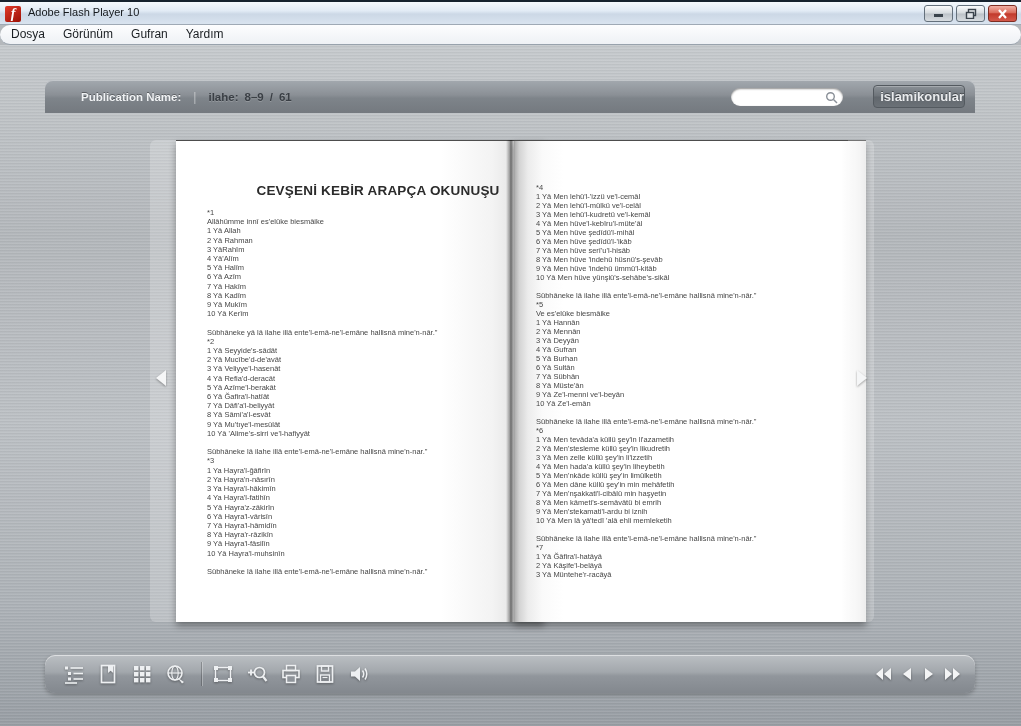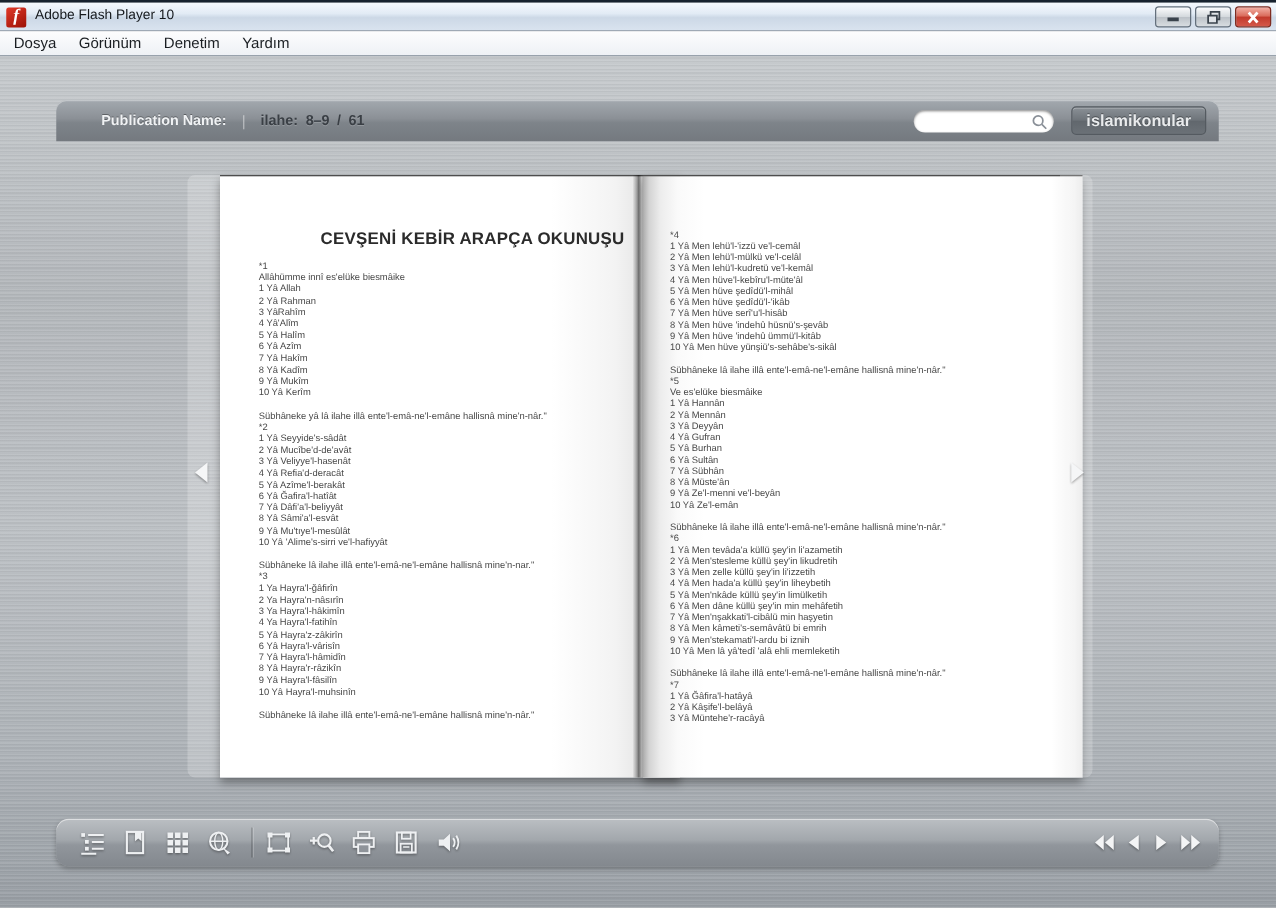--- a/index.html
+++ b/index.html
@@ -20,21 +20,21 @@
     background:linear-gradient(180deg,#fbfcfd 0%,#d5dade 48%,#bcc2c8 52%,#d8dde1 100%);
     display:flex;align-items:center;justify-content:center;cursor:default;}
   .win-btn.close{border-color:#7e2d22;
     background:linear-gradient(180deg,#f2b0a5 0%,#da6c5c 45%,#c23a2c 52%,#d4584a 100%);}
   .win-btn svg{display:block;}
 
   
   .menubar{position:absolute;left:0;top:25px;width:1021px;height:20px;
     background:linear-gradient(180deg,#fdfdfe,#eef1f5);
     border-bottom:1px solid #98a2ac;box-sizing:border-box;
-    display:flex;align-items:center;padding-left:2px;}
+    display:flex;align-items:center;padding-left:2px;border-radius:10px;}
   .menu-item{font-size:12px;color:#1a1e22;padding:0 9px;line-height:19px;}
 
   
   .stage{position:absolute;left:0;top:45px;width:1021px;height:681px;
     background:
       repeating-linear-gradient(180deg,rgba(255,255,255,.08) 0 1px,rgba(0,0,0,.035) 1px 2px,rgba(255,255,255,0) 2px 3px),
       linear-gradient(180deg,#c6cacd 0%,#b3b7bb 28%,#bcc0c4 55%,#adb2b7 82%,#989ea4 100%);}
 
   
   .app-header{position:absolute;left:45px;top:35px;width:930px;height:33px;
@@ -44,24 +44,24 @@
     display:flex;align-items:center;padding-left:18px;box-sizing:border-box;}
   .pub-label{font-size:11.5px;font-weight:bold;color:#f0f2f4;text-shadow:0 -1px 0 rgba(0,0,0,.35);padding-left:18px;}
   .hdr-sep{color:rgba(255,255,255,.45);margin:0 12px;font-size:12px;}
   .pages-label,.pages-cur,.pages-slash,.pages-total{font-size:11.5px;font-weight:bold;color:#3a3f45;
     text-shadow:0 1px 0 rgba(255,255,255,.18);margin-right:6px;}
   .search-box{position:absolute;right:132px;top:8px;width:112px;height:18px;border-radius:9px;
     background:#fff;box-shadow:inset 0 1px 2px rgba(0,0,0,.45);}
   .search-box input{position:absolute;left:8px;top:1px;width:82px;height:15px;border:none;outline:none;
     background:transparent;font-size:11px;color:#333;}
   .search-ico{position:absolute;right:5px;top:3px;}
-  .brand-btn{position:absolute;right:10px;top:5px;width:108px;height:23px;border-radius:4px;
+  .brand-btn{position:absolute;right:10px;top:5px;width:92px;height:23px;border-radius:4px;
     background:linear-gradient(180deg,#8a9096 0%,#6e747a 48%,#61676d 52%,#6b7177 100%);
     border:1px solid #545a60;box-sizing:border-box;
-    color:#e9ebed;font-size:13px;font-weight:bold;text-align:center;line-height:21px;
+    color:#e9ebed;font-size:13px;font-weight:bold;text-align:right;line-height:21px;
     text-shadow:0 -1px 0 rgba(0,0,0,.4);box-shadow:inset 0 1px 0 rgba(255,255,255,.25);}
 
   
   .nav-strip{position:absolute;top:95px;width:26px;height:482px;background:rgba(255,255,255,.22);}
   .nav-strip.left{left:150px;border-radius:6px 0 0 6px;}
   .nav-strip.right{left:848px;border-radius:0 6px 6px 0;z-index:6;}
   .tri{position:absolute;top:230px;width:0;height:0;border-top:8px solid transparent;border-bottom:8px solid transparent;
     filter:drop-shadow(0 1px 1px rgba(0,0,0,.35));}
   .nav-strip.left .tri{left:6px;border-right:10px solid #f5f6f7;}
   .nav-strip.right .tri{left:9px;border-left:10px solid #f5f6f7;}
@@ -117,21 +117,21 @@
         <svg width="11" height="10">
           <path d="M2 1 L9 9 M9 1 L2 9" stroke="#fff" stroke-width="2.2"></path>
         </svg>
       </div>
     </div>
   </div>
 
   <div class="menubar">
     <span class="menu-item">Dosya</span>
     <span class="menu-item">Görünüm</span>
-    <span class="menu-item">Denetim</span>
+    <span class="menu-item">Gufran</span>
     <span class="menu-item">Yardım</span>
   </div>
 
   <div class="stage">
 
     <div class="app-header">
       <span class="pub-label">Publication Name:</span>
       <span class="hdr-sep">|</span>
       <span class="pages-label">ilahe:</span>
       <span class="pages-cur">8–9</span>

